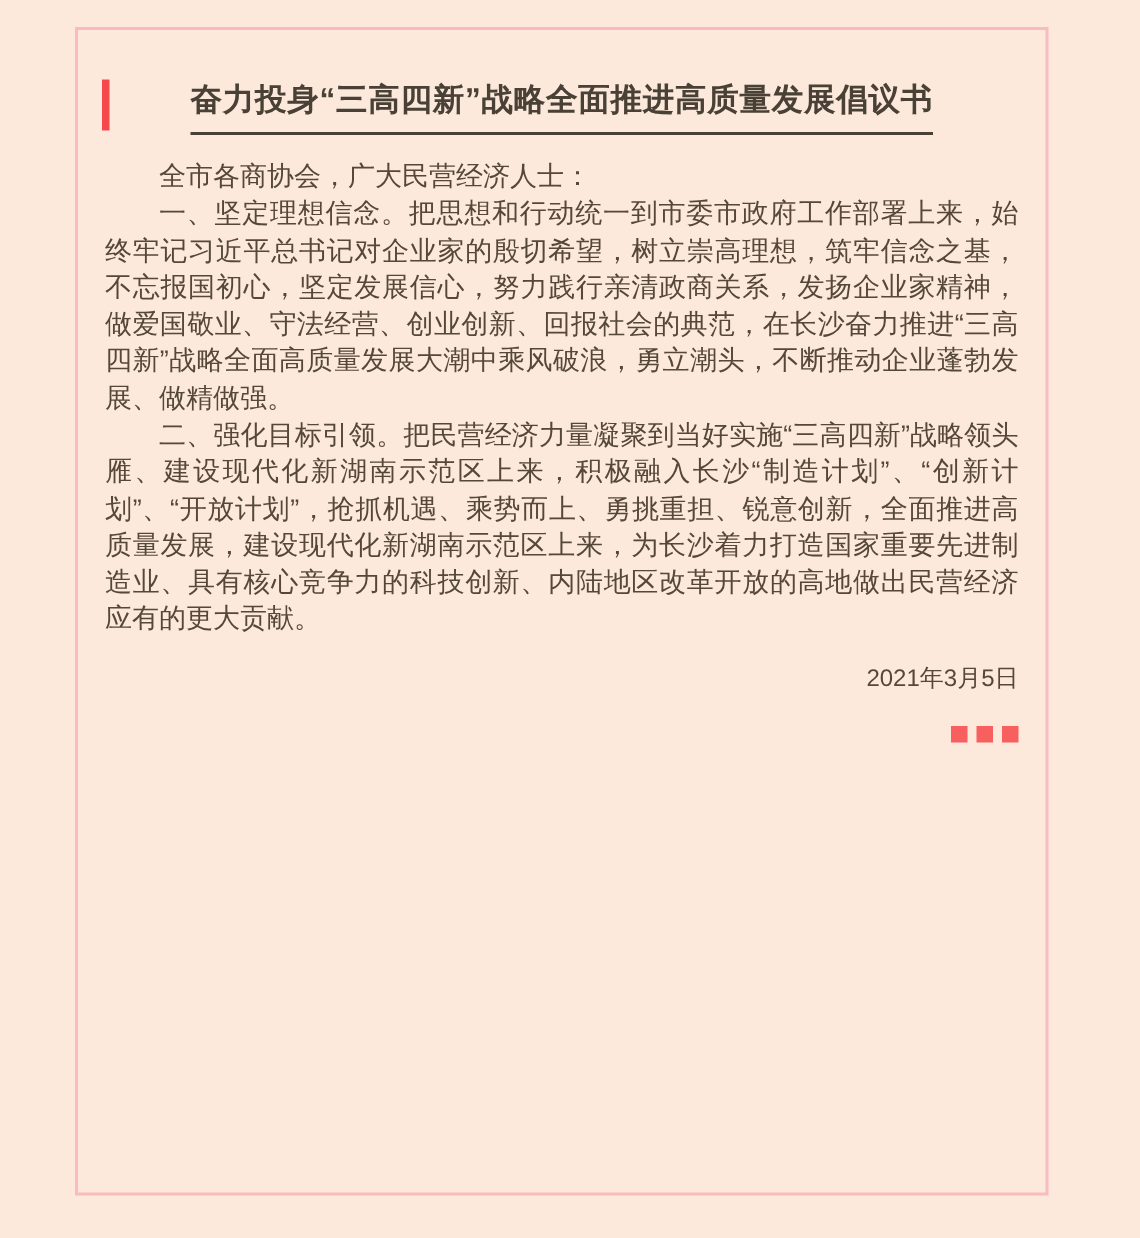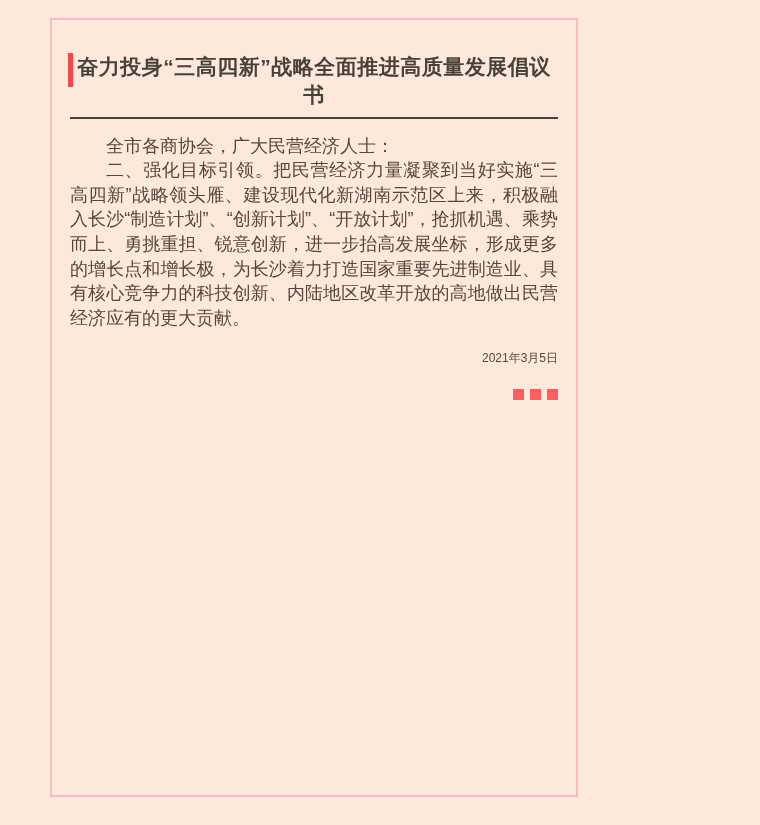--- a/index.html
+++ b/index.html
@@ -9,21 +9,21 @@
   body {
     width: 760px;
     height: 825px;
     background: #fce9dc;
     font-family: "Liberation Sans", sans-serif;
     overflow: hidden;
   }
   .card {
     box-sizing: border-box;
     position: relative;
-    width: 528px;
+    width: 649px;
     height: 779px;
     margin: 18px 0 0 50px;
     border: 2px solid #f9bac1;
     padding: 33px 18px 4px 18px;
   }
   .accent-bar {
     position: absolute;
     left: 16px;
     top: 33px;
     width: 5px;
@@ -50,21 +50,21 @@
     line-height: 24.6px;
     color: #55483a;
     text-align: justify;
   }
   .body-text p {
     margin: 0;
     text-indent: 2em;
   }
   .date-line {
     margin-top: 16px;
-    font-size: 12px;
+    font-size: 16px;
     line-height: 24.6px;
     color: #55483a;
     text-align: right;
   }
   .squares {
     display: flex;
     justify-content: flex-end;
     gap: 6px;
     margin-top: 18px;
   }
@@ -79,21 +79,22 @@
 
 <div class="card">
   <div class="accent-bar"></div>
 
   <div class="title-wrap">
     <h1 class="doc-title">奋力投身“三高四新”战略全面推进高质量发展倡议书</h1>
   </div>
 
   <div class="body-text">
     <p>全市各商协会，广大民营经济人士：</p>
-    <p>二、强化目标引领。把民营经济力量凝聚到当好实施“三高四新”战略领头雁、建设现代化新湖南示范区上来，积极融入长沙“制造计划”、“创新计划”、“开放计划”，抢抓机遇、乘势而上、勇挑重担、锐意创新，进一步抬高发展坐标，形成更多的增长点和增长极，为长沙着力打造国家重要先进制造业、具有核心竞争力的科技创新、内陆地区改革开放的高地做出民营经济应有的更大贡献。</p>
+    <p>一、坚定理想信念。把思想和行动统一到市委市政府工作部署上来，始终牢记习近平总书记对企业家的殷切希望，树立崇高理想，筑牢信念之基，不忘报国初心，坚定发展信心，努力践行亲清政商关系，发扬企业家精神，做爱国敬业、守法经营、创业创新、回报社会的典范，在长沙奋力推进“三高四新”战略全面高质量发展大潮中乘风破浪，勇立潮头，不断推动企业蓬勃发展、做精做强。</p>
+    <p>二、强化目标引领。把民营经济力量凝聚到当好实施“三高四新”战略领头雁、建设现代化新湖南示范区上来，积极融入长沙“制造计划”、“创新计划”、“开放计划”，抢抓机遇、乘势而上、勇挑重担、锐意创新，全面推进高质量发展，建设现代化新湖南示范区上来，为长沙着力打造国家重要先进制造业、具有核心竞争力的科技创新、内陆地区改革开放的高地做出民营经济应有的更大贡献。</p>
   </div>
 
   <div class="date-line">2021年3月5日</div>
 
   <div class="squares">
     <div class="square"></div>
     <div class="square"></div>
     <div class="square"></div>
   </div>
 </div>

